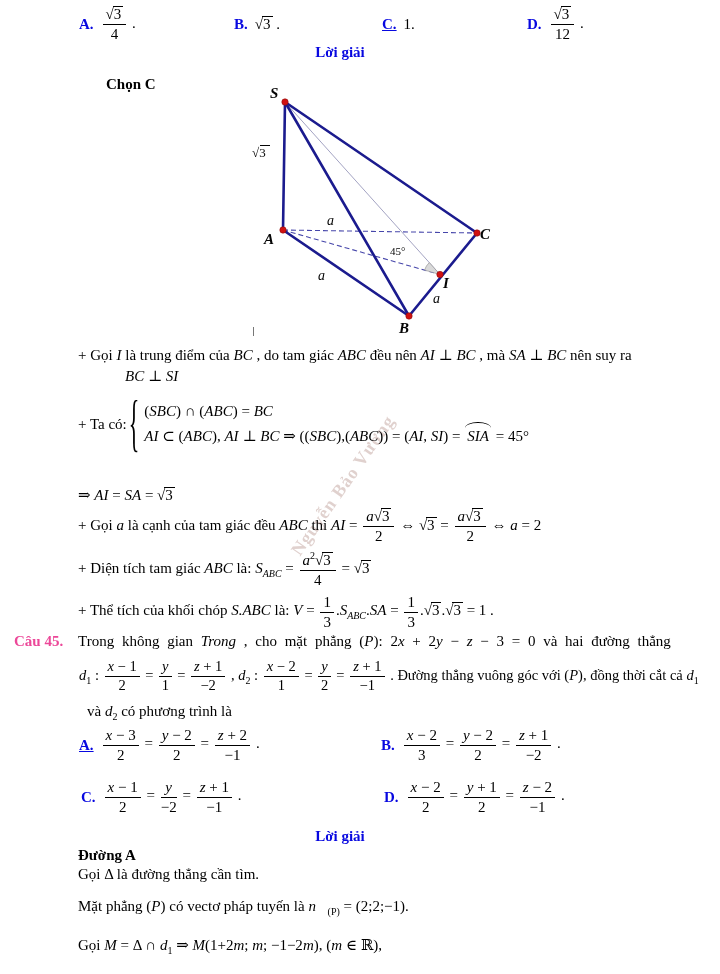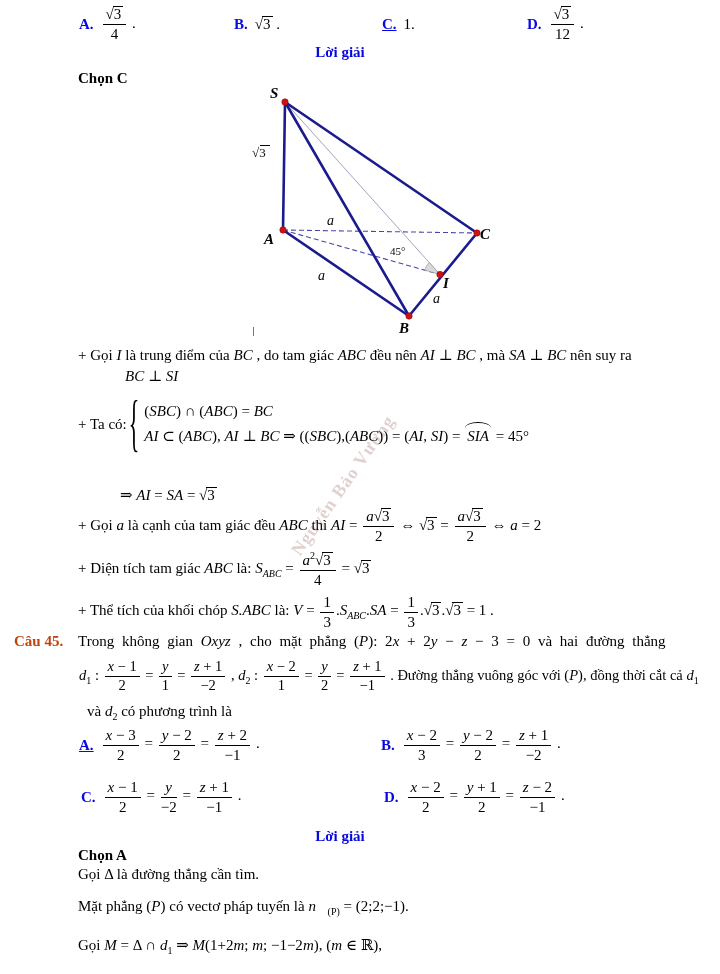--- a/index.html
+++ b/index.html
@@ -39,21 +39,21 @@
   .vlab{font-size:15px;font-weight:bold;font-style:italic;fill:#050505;}
   .elab{font-size:14px;font-style:italic;fill:#050505;}
   .rootlab{font-size:13px;fill:#050505;}
   .anglab{font-size:11px;fill:#050505;}
   .watermark{position:absolute;left:238px;top:398px;width:210px;height:175px;display:flex;
     align-items:center;justify-content:center;pointer-events:none;}
   .watermark span{transform:rotate(-55deg);font-size:18px;letter-spacing:1px;
     color:rgba(186,152,146,0.45);white-space:nowrap;font-weight:bold;}
   .stray{position:absolute;left:253px;top:327px;width:1px;height:9px;background:#777;}
   .q45head{position:absolute;left:14px;top:633px;width:694px;display:flex;align-items:flex-start;}
-  .q45head .qlab{flex:0 0 64px;color:#c2410c;font-weight:bold;}
+  .q45head .qlab{flex:0 0 64px;color:#ec4899;font-weight:bold;}
   .q45head .qbody{flex:1;word-spacing:4px;white-space:normal;}
 </style>
 </head>
 <body>
 
 <div class="page">
 
   <div class="watermark">
     <span>Nguyễn Bảo Vương</span>
   </div>
@@ -69,21 +69,21 @@
   <div class="opt" style="left:382px;top:16px;">
     <span class="optlab u">C.</span>
     <span><span class="mt">1.</span></span>
   </div>
   <div class="opt" style="left:527px;top:6px;">
     <span class="optlab">D.</span>
     <span><span class="mfrac"><span class="mnum"><span class="mrad"><span class="mradsym">√</span><span class="mradbody"><span class="mt">3</span></span></span></span><span class="mden"><span class="mt">12</span></span></span><span class="mt"> .</span></span>
   </div>
 
   <div class="center-line blue bold" style="top:44px;">Lời giải</div>
-  <div class="line bold" style="top:70px;">Chọn C</div>
+  <div class="line bold" style="top:76px;margin-left:28px;">Chọn C</div>
 
   <div class="figwrap">
     <svg viewBox="0 0 300 258">
       <line class="fig-dash" x1="53" y1="146" x2="247" y2="149"></line>
       <line class="fig-dash" x1="53" y1="146" x2="210" y2="190.5"></line>
       <line class="fig-thin" x1="55" y1="18" x2="210" y2="190.5"></line>
       <path d="M199.3,178.6 A16,16 0 0 0 194.6,186.1 L210,190.5 Z" fill="#d9d9d9" stroke="#999" stroke-width="0.7"></path>
       <line class="fig-edge" x1="55" y1="18" x2="53" y2="146"></line>
       <line class="fig-edge" x1="55" y1="18" x2="179" y2="232"></line>
       <line class="fig-edge" x1="55" y1="18" x2="247" y2="149"></line>
@@ -114,28 +114,28 @@
 
   <div class="line sys" style="top:388px;height:72px;">
     <span>+ Ta có: </span>
     <span class="mbrace">{</span>
     <span class="sys-col">
       <div class="sys-row"><span class="mt">(</span><span class="mi">SBC</span><span class="mt">) ∩ (</span><span class="mi">ABC</span><span class="mt">) = </span><span class="mi">BC</span></div>
       <div class="sys-row"><span class="mi">AI</span><span class="mt"> ⊂ (</span><span class="mi">ABC</span><span class="mt">), </span><span class="mi">AI</span><span class="mt"> ⊥ </span><span class="mi">BC</span><span class="mt"> ⇒ ((</span><span class="mi">SBC</span><span class="mt">),(</span><span class="mi">ABC</span><span class="mt">)) = (</span><span class="mi">AI</span><span class="mt">, </span><span class="mi">SI</span><span class="mt">) = </span><span class="mhat"><span class="mi">SIA</span></span><span class="mt"> = 45°</span></div>
     </span>
   </div>
 
-  <div class="line" style="top:486px;margin-left:42px;"><span class="mt">⇒  </span><span class="mi">AI</span><span class="mt"> = </span><span class="mi">SA</span><span class="mt"> = </span><span class="mrad"><span class="mradsym">√</span><span class="mradbody"><span class="mt">3</span></span></span></div>
+  <div class="line" style="top:486px;"><span class="mt">⇒  </span><span class="mi">AI</span><span class="mt"> = </span><span class="mi">SA</span><span class="mt"> = </span><span class="mrad"><span class="mradsym">√</span><span class="mradbody"><span class="mt">3</span></span></span></div>
   <div class="line" style="top:508px;"><span class="mt">+ Gọi </span><span class="mi">a</span><span class="mt"> là cạnh của tam giác đều </span><span class="mi">ABC</span><span class="mt"> thì </span><span class="mi">AI</span><span class="mt"> = </span><span class="mfrac"><span class="mnum"><span class="mi">a</span><span class="mrad"><span class="mradsym">√</span><span class="mradbody"><span class="mt">3</span></span></span></span><span class="mden"><span class="mt">2</span></span></span><span class="mt"> ⇔ </span><span class="mrad"><span class="mradsym">√</span><span class="mradbody"><span class="mt">3</span></span></span><span class="mt"> = </span><span class="mfrac"><span class="mnum"><span class="mi">a</span><span class="mrad"><span class="mradsym">√</span><span class="mradbody"><span class="mt">3</span></span></span></span><span class="mden"><span class="mt">2</span></span></span><span class="mt"> ⇔ </span><span class="mi">a</span><span class="mt"> = 2</span></div>
   <div class="line" style="top:550px;"><span class="mt">+ Diện tích tam giác </span><span class="mi">ABC</span><span class="mt"> là: </span><span class="mi">S</span><span class="msub mi">ABC</span><span class="mt"> = </span><span class="mfrac"><span class="mnum"><span class="mi">a</span><span class="msup">2</span><span class="mrad"><span class="mradsym">√</span><span class="mradbody"><span class="mt">3</span></span></span></span><span class="mden"><span class="mt">4</span></span></span><span class="mt"> = </span><span class="mrad"><span class="mradsym">√</span><span class="mradbody"><span class="mt">3</span></span></span></div>
   <div class="line" style="top:594px;"><span class="mt">+ Thể tích của khối chóp </span><span class="mi">S.ABC</span><span class="mt"> là: </span><span class="mi">V</span><span class="mt"> = </span><span class="mfrac"><span class="mnum"><span class="mt">1</span></span><span class="mden"><span class="mt">3</span></span></span><span class="mt">.</span><span class="mi">S</span><span class="msub mi">ABC</span><span class="mt">.</span><span class="mi">SA</span><span class="mt"> = </span><span class="mfrac"><span class="mnum"><span class="mt">1</span></span><span class="mden"><span class="mt">3</span></span></span><span class="mt">.</span><span class="mrad"><span class="mradsym">√</span><span class="mradbody"><span class="mt">3</span></span></span><span class="mt">.</span><span class="mrad"><span class="mradsym">√</span><span class="mradbody"><span class="mt">3</span></span></span><span class="mt"> = 1 .</span></div>
 
   <div class="q45head">
     <span class="qlab">Câu 45.</span>
-    <span class="qbody"><span class="mt">Trong không gian </span><span class="mi">Oxyz</span><span class="mt"> , cho mặt phẳng (</span><span class="mi">P</span><span class="mt">): 2</span><span class="mi">x</span><span class="mt"> + 2</span><span class="mi">y</span><span class="mt"> − </span><span class="mi">z</span><span class="mt"> − 3 = 0 và hai đường thẳng</span></span>
+    <span class="qbody"><span class="mt">Trong không gian </span><span class="mi">Trong</span><span class="mt"> , cho mặt phẳng (</span><span class="mi">P</span><span class="mt">): 2</span><span class="mi">x</span><span class="mt"> + 2</span><span class="mi">y</span><span class="mt"> − </span><span class="mi">z</span><span class="mt"> − 3 = 0 và hai đường thẳng</span></span>
   </div>
   <div class="line" style="top:659px;left:79px;font-size:14.5px;"><span class="mi">d</span><span class="msub">1</span><span class="mt"> : </span><span class="mfrac"><span class="mnum"><span class="mi">x</span><span class="mt"> − 1</span></span><span class="mden"><span class="mt">2</span></span></span><span class="mt"> = </span><span class="mfrac"><span class="mnum"><span class="mi">y</span></span><span class="mden"><span class="mt">1</span></span></span><span class="mt"> = </span><span class="mfrac"><span class="mnum"><span class="mi">z</span><span class="mt"> + 1</span></span><span class="mden"><span class="mt">−2</span></span></span><span class="mt"> ,  </span><span class="mi">d</span><span class="msub">2</span><span class="mt"> : </span><span class="mfrac"><span class="mnum"><span class="mi">x</span><span class="mt"> − 2</span></span><span class="mden"><span class="mt">1</span></span></span><span class="mt"> = </span><span class="mfrac"><span class="mnum"><span class="mi">y</span></span><span class="mden"><span class="mt">2</span></span></span><span class="mt"> = </span><span class="mfrac"><span class="mnum"><span class="mi">z</span><span class="mt"> + 1</span></span><span class="mden"><span class="mt">−1</span></span></span><span class="mt"> . Đường thẳng vuông góc với (</span><span class="mi">P</span><span class="mt">), đồng thời cắt cả </span><span class="mi">d</span><span class="msub">1</span></div>
   <div class="line" style="top:703px;left:87px;"><span class="mt">và </span><span class="mi">d</span><span class="msub">2</span><span class="mt"> có phương trình là</span></div>
 
   <div class="opt" style="left:79px;top:722px;height:46px;">
     <span class="optlab u">A.</span>
     <span><span class="mfrac"><span class="mnum"><span class="mi">x</span><span class="mt"> − 3</span></span><span class="mden"><span class="mt">2</span></span></span><span class="mt"> = </span><span class="mfrac"><span class="mnum"><span class="mi">y</span><span class="mt"> − 2</span></span><span class="mden"><span class="mt">2</span></span></span><span class="mt"> = </span><span class="mfrac"><span class="mnum"><span class="mi">z</span><span class="mt"> + 2</span></span><span class="mden"><span class="mt">−1</span></span></span><span class="mt"> .</span></span>
   </div>
   <div class="opt" style="left:381px;top:722px;height:46px;">
     <span class="optlab">B.</span>
@@ -144,18 +144,18 @@
   <div class="opt" style="left:81px;top:774px;height:46px;">
     <span class="optlab">C.</span>
     <span><span class="mfrac"><span class="mnum"><span class="mi">x</span><span class="mt"> − 1</span></span><span class="mden"><span class="mt">2</span></span></span><span class="mt"> = </span><span class="mfrac"><span class="mnum"><span class="mi">y</span></span><span class="mden"><span class="mt">−2</span></span></span><span class="mt"> = </span><span class="mfrac"><span class="mnum"><span class="mi">z</span><span class="mt"> + 1</span></span><span class="mden"><span class="mt">−1</span></span></span><span class="mt"> .</span></span>
   </div>
   <div class="opt" style="left:384px;top:774px;height:46px;">
     <span class="optlab">D.</span>
     <span><span class="mfrac"><span class="mnum"><span class="mi">x</span><span class="mt"> − 2</span></span><span class="mden"><span class="mt">2</span></span></span><span class="mt"> = </span><span class="mfrac"><span class="mnum"><span class="mi">y</span><span class="mt"> + 1</span></span><span class="mden"><span class="mt">2</span></span></span><span class="mt"> = </span><span class="mfrac"><span class="mnum"><span class="mi">z</span><span class="mt"> − 2</span></span><span class="mden"><span class="mt">−1</span></span></span><span class="mt"> .</span></span>
   </div>
 
   <div class="center-line blue bold" style="top:828px;">Lời giải</div>
-  <div class="line bold" style="top:847px;">Chọn A</div>
+  <div class="line bold" style="top:847px;">Đường A</div>
   <div class="line" style="top:866px;">Gọi Δ là đường thẳng cần tìm.</div>
   <div class="line" style="top:898px;"><span class="mt">Mặt phẳng (</span><span class="mi">P</span><span class="mt">) có vectơ pháp tuyến là </span><span class="mi">n⃗</span><span class="msub">(P)</span><span class="mt"> = (2;2;−1).</span></div>
   <div class="line" style="top:936px;"><span class="mt">Gọi </span><span class="mi">M</span><span class="mt"> = Δ ∩ </span><span class="mi">d</span><span class="msub">1</span><span class="mt"> ⇒ </span><span class="mi">M</span><span class="mt">(1+2</span><span class="mi">m</span><span class="mt">; </span><span class="mi">m</span><span class="mt">; −1−2</span><span class="mi">m</span><span class="mt">), (</span><span class="mi">m</span><span class="mt"> ∈ ℝ),</span></div>
 
 </div>
 
 </body></html>

